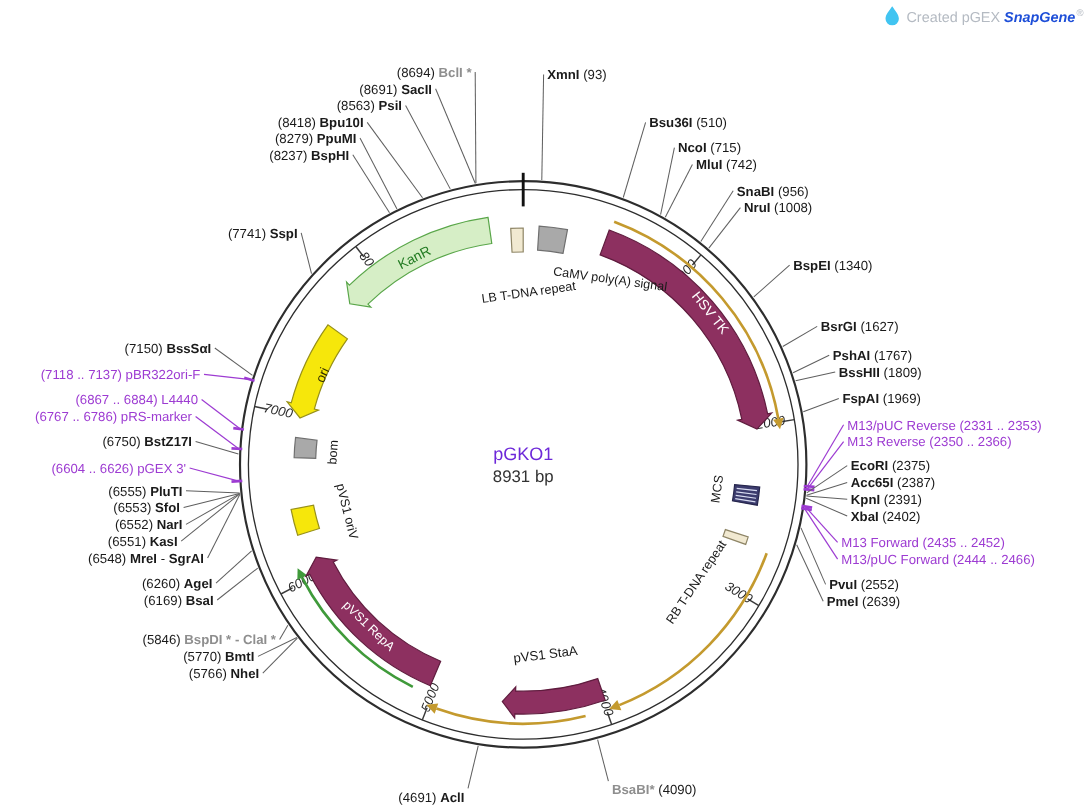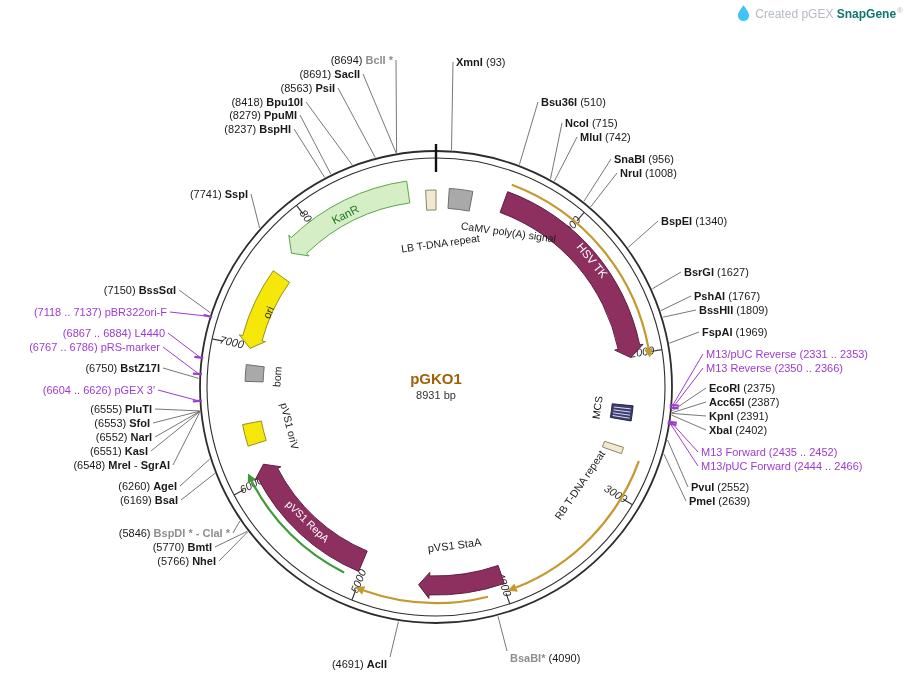--- a/index.html
+++ b/index.html
@@ -1,23 +1,23 @@
 <!DOCTYPE html>
 <html><head>
 <meta charset="utf-8">
 <style>
   html,body{margin:0;padding:0;background:#ffffff;}
   .stage{position:relative;width:909px;height:674px;background:#fff;font-family:"Liberation Sans",sans-serif;overflow:hidden;}
   .stage > svg#map{position:absolute;left:0;top:0;}
   svg text{font-family:"Liberation Sans",sans-serif;}
   .center-title{position:absolute;left:436px;top:371px;transform:translateX(-50%);text-align:center;pointer-events:none;}
-  .center-title .name{font-size:15px;font-weight:bold;color:#a16207;line-height:1.1;}
-  .center-title .size{font-size:11px;color:#333;margin-top:1px;}
+  .center-title .name{font-size:15px;font-weight:normal;color:#6d28d9;line-height:1.1;}
+  .center-title .size{font-size:14px;color:#333;margin-top:1px;}
   .watermark{position:absolute;top:5px;right:6px;display:flex;align-items:center;gap:5px;font-size:12px;color:#b4bac2;}
-  .watermark .brand{color:#0f766e;font-weight:bold;}
+  .watermark .brand{color:#1d4ed8;font-weight:bold;font-style:italic;}
   .watermark sup{font-size:8px;color:#b4bac2;margin-left:1px;}
 </style>
 </head>
 <body>
 
 <div class="stage">
   <svg id="map" width="909" height="674" viewBox="0 0 909 674">
       <circle cx="436" cy="387" r="236" fill="none" stroke="#2d2d2d" stroke-width="1.8"></circle>
       <circle cx="436" cy="387" r="229" fill="none" stroke="#2d2d2d" stroke-width="1.1"></circle>
       <line x1="436.0" y1="172.0" x2="436.0" y2="144.0" stroke="#111" stroke-width="2.4"></line>

